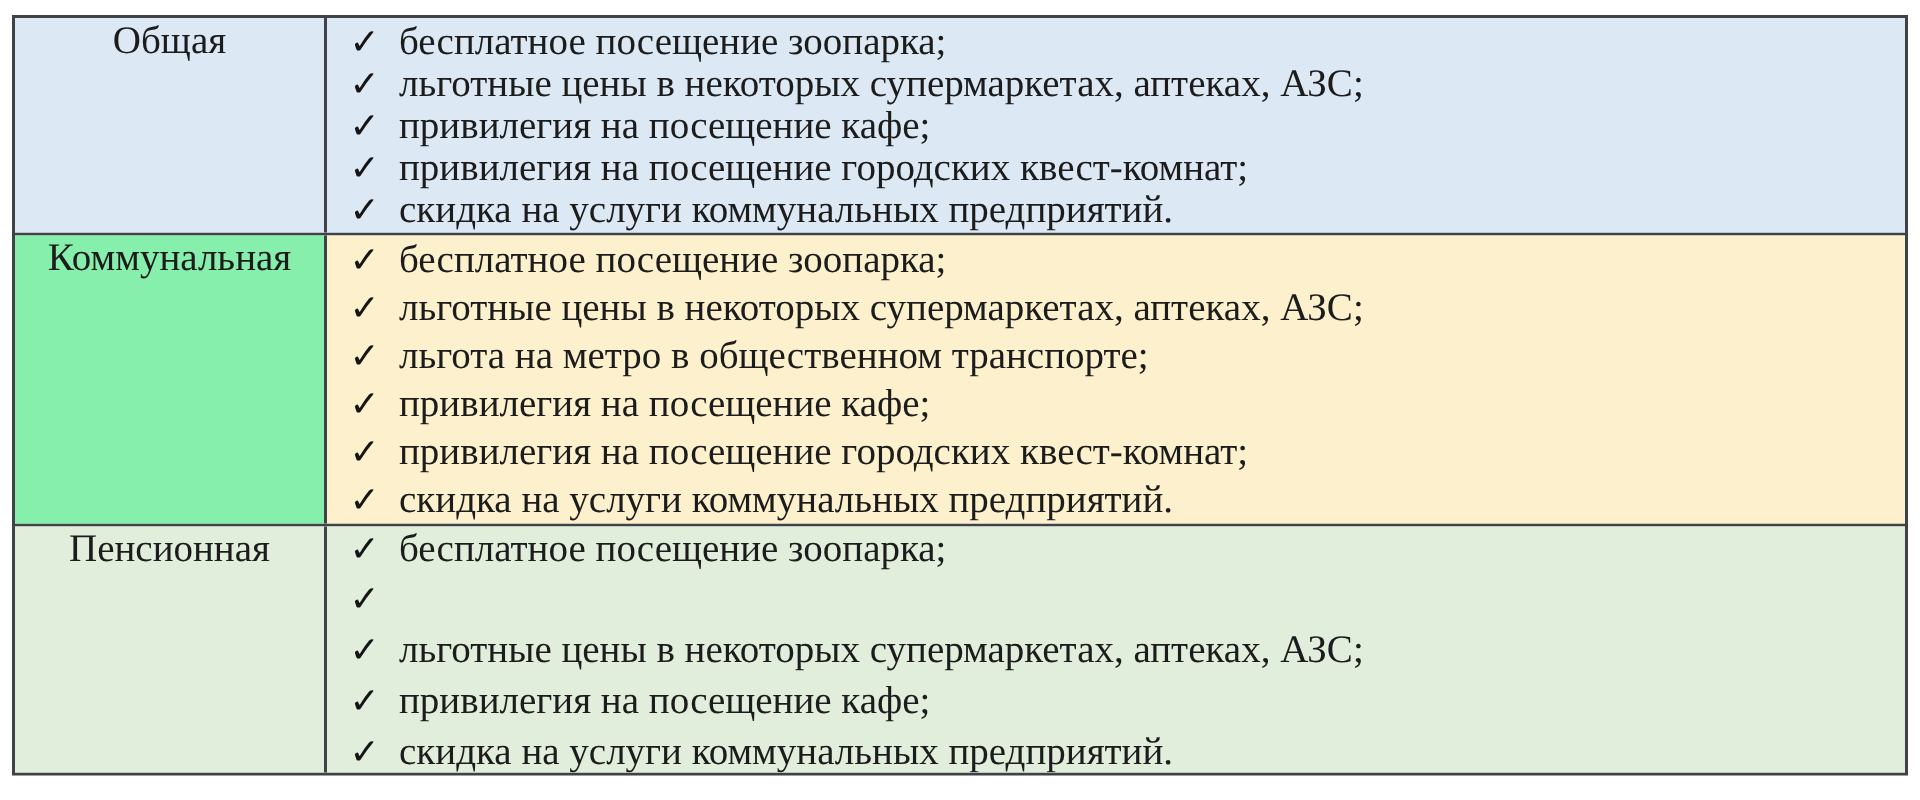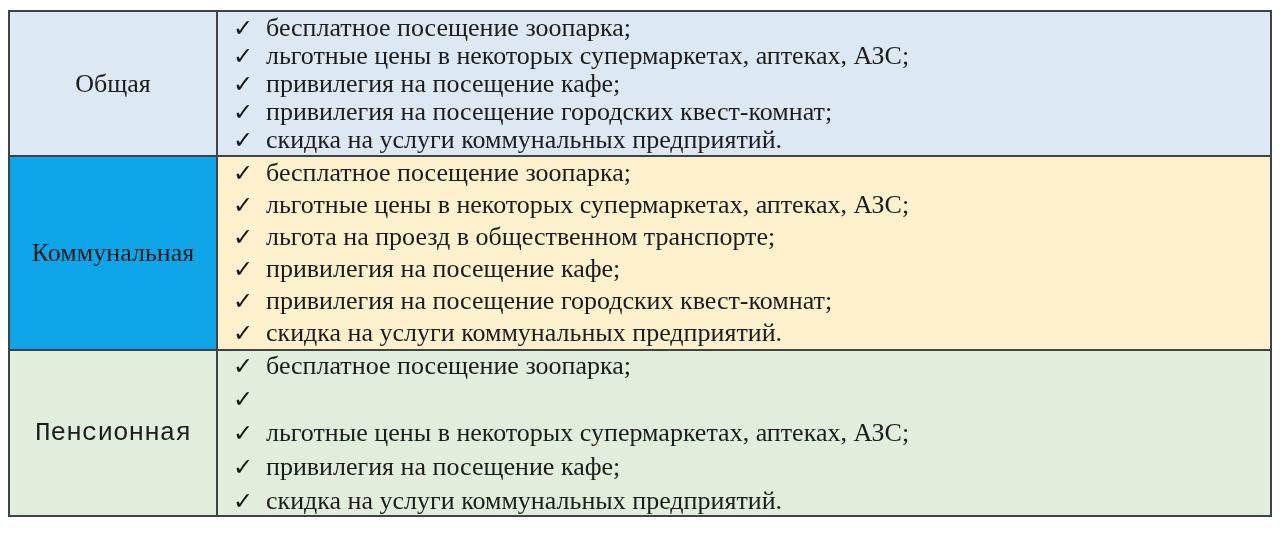--- a/index.html
+++ b/index.html
@@ -27,21 +27,21 @@
     border-top: 2px solid #3f4347;
   }
   .row-0 { height: 143px; }
   .row-1 { height: 194px; }
   .row-2 { height: 166px; }
   .label-cell {
     width: 208px;
     flex: 0 0 208px;
     border-right: 2px solid #3f4347;
     display: flex;
-    align-items: center;
+    align-items: flex-start;
     justify-content: center;
     box-sizing: border-box;
   }
   .row-label {
     font-size: 26px;
     color: #1c1c1c;
   }
   .items-cell {
     flex: 1 1 auto;
     display: flex;
@@ -96,53 +96,53 @@
         <span>привилегия на посещение городских квест-комнат;</span>
       </div>
       <div class="li">
         <span class="check">✓</span>
         <span>скидка на услуги коммунальных предприятий.</span>
       </div>
     </div>
   </div>
 
   <div class="row row-1">
-    <div class="label-cell" style="background-color: #0ea5e9;">
+    <div class="label-cell" style="background-color: #86efac;">
       <span class="row-label">Коммунальная</span>
     </div>
     <div class="items-cell" style="background-color: rgb(253, 240, 204);">
       <div class="li">
         <span class="check">✓</span>
         <span>бесплатное посещение зоопарка;</span>
       </div>
       <div class="li">
         <span class="check">✓</span>
         <span>льготные цены в некоторых супермаркетах, аптеках, АЗС;</span>
       </div>
       <div class="li">
         <span class="check">✓</span>
-        <span>льгота на проезд в общественном транспорте;</span>
+        <span>льгота на метро в общественном транспорте;</span>
       </div>
       <div class="li">
         <span class="check">✓</span>
         <span>привилегия на посещение кафе;</span>
       </div>
       <div class="li">
         <span class="check">✓</span>
         <span>привилегия на посещение городских квест-комнат;</span>
       </div>
       <div class="li">
         <span class="check">✓</span>
         <span>скидка на услуги коммунальных предприятий.</span>
       </div>
     </div>
   </div>
 
   <div class="row row-2">
-    <div class="label-cell" style="background-color: rgb(224, 238, 219); font-family: Liberation Mono, monospace;">
+    <div class="label-cell" style="background-color: rgb(224, 238, 219);">
       <span class="row-label">Пенсионная</span>
     </div>
     <div class="items-cell" style="background-color: rgb(224, 238, 219);">
       <div class="li">
         <span class="check">✓</span>
         <span>бесплатное посещение зоопарка;</span>
       </div>
       <div class="li">
         <span class="check">✓</span>
       </div>

